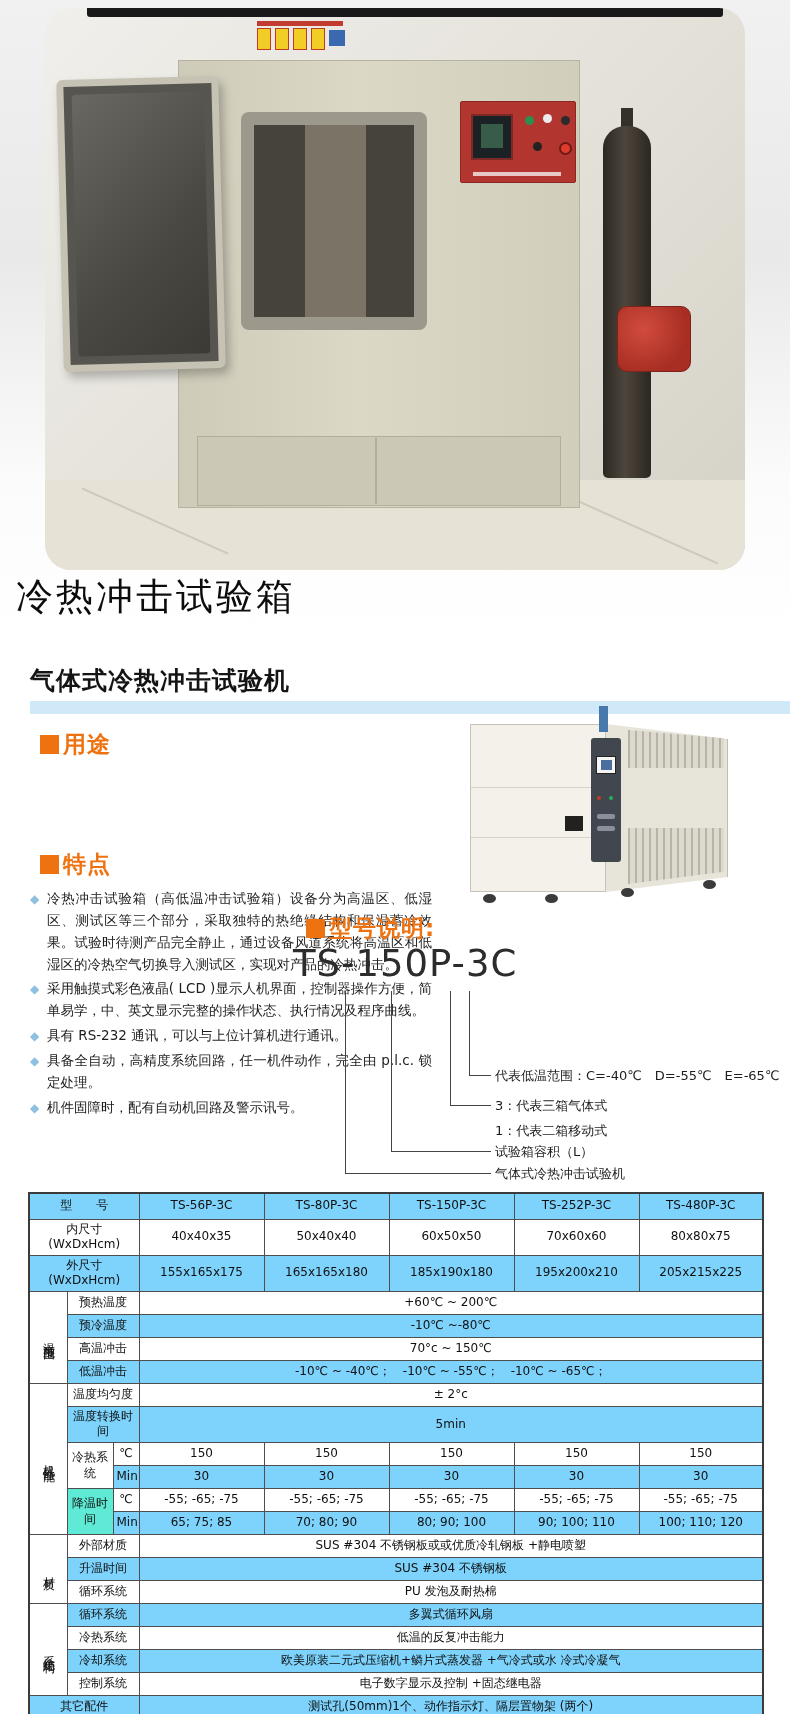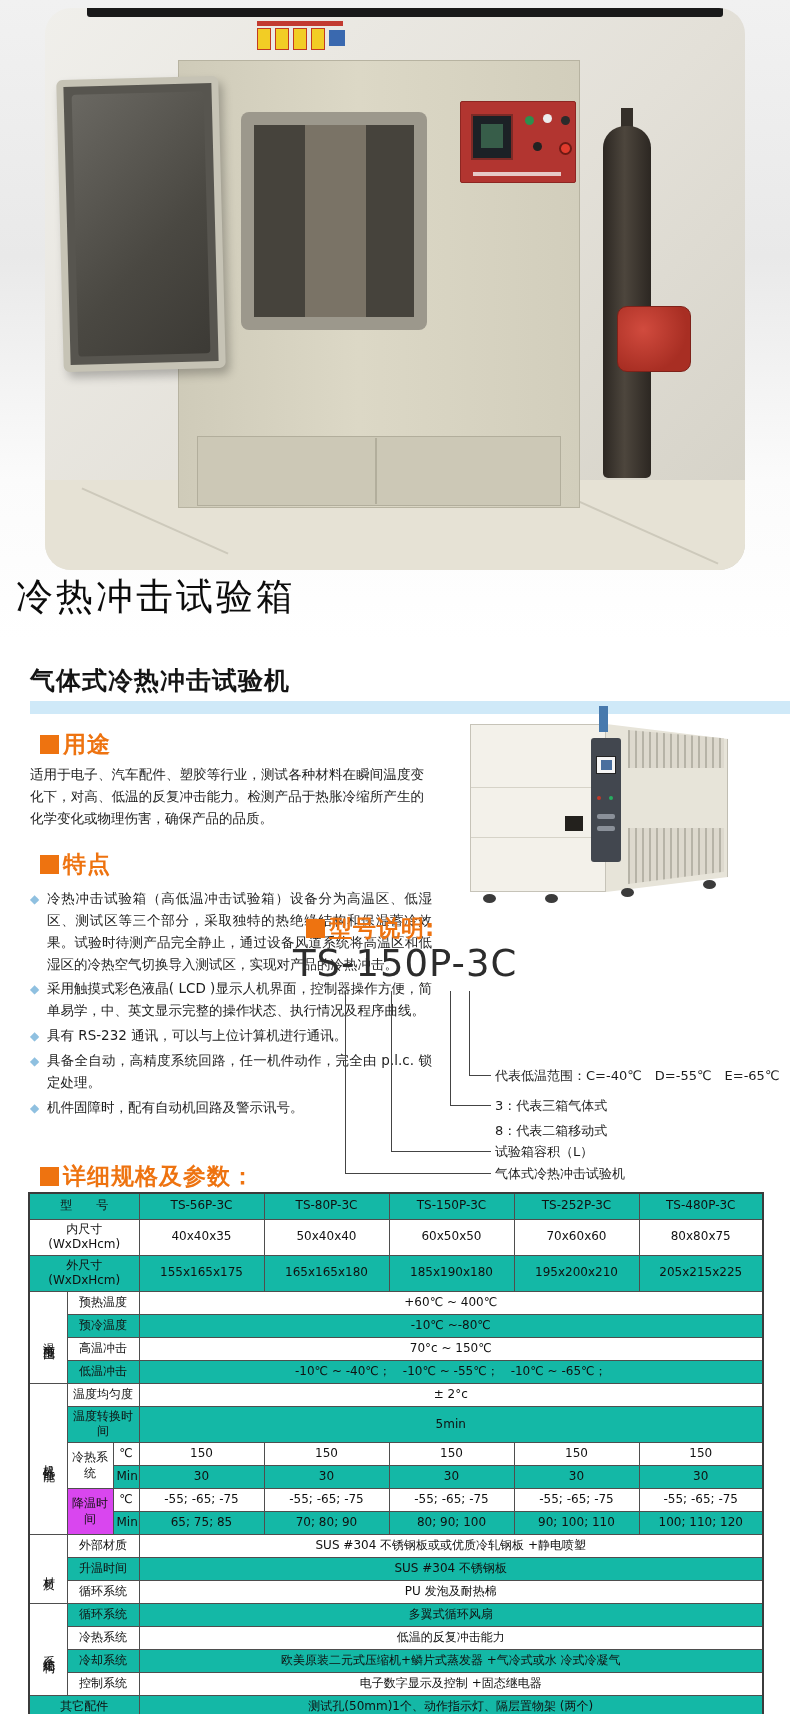--- a/index.html
+++ b/index.html
@@ -86,21 +86,21 @@
   
   #specs-heading{left:30px;top:1161px;}
   #specs-table{left:28px;top:1192px;}
   table.specs{border-collapse:collapse;table-layout:fixed;width:734px;font-size:12px;color:#101010;
               border:2px solid #3b3b3b;}
   .specs td{border:1px solid #4e4e4e;text-align:center;vertical-align:middle;
             padding:2px 3px;line-height:1.3;overflow:hidden;}
   .specs tr{height:23px;}
   tr.hdr{height:26px;}
   tr.tall{height:31px;}
-  .blue{background:#14b8a6;}
+  .blue{background:#7dd3fc;}
   .white{background:#ffffff;}
   .grp{background:#fff !important;writing-mode:vertical-lr;text-orientation:upright;
        letter-spacing:2px;padding:4px 0;}
 </style>
 </head>
 <body>
 
 <div id="page">
 
   <div class="abs" id="hero-bg"></div>
@@ -148,21 +148,20 @@
 
   <div class="abs" id="page-title">冷热冲击试验箱</div>
 
   <div class="abs" id="section-header">气体式冷热冲击试验机</div>
   <div class="abs" id="section-bar"></div>
 
   <div class="abs h-orange" style="left:30px;top:729px">
     <span class="sq"></span>
     <span>用途</span>
   </div>
-  <div class="abs bodytext" id="usage-body">适用于电子、汽车配件、塑胶等行业，测试各种材料在瞬间温度变化下，对高、低温的反复冲击能力。检测产品于热胀冷缩所产生的化学变化或物理伤害，确保产品的品质。</div>
 
   <div class="abs h-orange" style="left:30px;top:849px">
     <span class="sq"></span>
     <span>特点</span>
   </div>
   <div class="abs" id="features-list">
     <div class="feat bodytext">
       <span class="diamond">◆</span>
       <span>冷热冲击试验箱（高低温冲击试验箱）设备分为高温区、低湿区、测试区等三个部分，采取独特的热绝缘结构和保温蓄冷效果。试验时待测产品完全静止，通过设备风道系统将高温区和低湿区的冷热空气切换导入测试区，实现对产品的冷热冲击。</span>
     </div>
@@ -219,29 +218,25 @@
     <div class="vline" style="left:50px;top:3px;height:182px"></div>
     <div class="hline" style="left:50px;top:185px;width:146px"></div>
     <div class="vline" style="left:96px;top:3px;height:160px"></div>
     <div class="hline" style="left:96px;top:163px;width:100px"></div>
     <div class="vline" style="left:155px;top:3px;height:114px"></div>
     <div class="hline" style="left:155px;top:117px;width:41px"></div>
     <div class="vline" style="left:174px;top:3px;height:84px"></div>
     <div class="hline" style="left:174px;top:87px;width:22px"></div>
     <div class="note" style="top:79px">代表低温范围：C=-40℃　D=-55℃　E=-65℃</div>
     <div class="note" style="top:109px">3：代表三箱气体式</div>
-    <div class="note" style="top:134px">8：代表二箱移动式</div>
+    <div class="note" style="top:134px">1：代表二箱移动式</div>
     <div class="note" style="top:155px">试验箱容积（L）</div>
     <div class="note" style="top:177px">气体式冷热冲击试验机</div>
   </div>
 
-  <div class="abs h-orange" id="specs-heading">
-    <span class="sq"></span>
-    <span>详细规格及参数：</span>
-  </div>
 
   <div class="abs" id="specs-table">
   <table class="specs">
     <colgroup>
       <col style="width:38px">
           <col style="width:46px">
           <col style="width:26px">
       <col style="width:125px">
           <col style="width:125px">
           <col style="width:125px">
@@ -269,21 +264,21 @@
       <td colspan="3">外尺寸(WxDxHcm)</td>
       <td>155x165x175</td>
       <td>165x165x180</td>
       <td>185x190x180</td>
       <td>195x200x210</td>
       <td>205x215x225</td>
     </tr>
     <tr class="white">
       <td rowspan="4" class="grp">温度范围</td>
       <td colspan="2">预热温度</td>
-      <td colspan="5">+60℃ ~ 400℃</td>
+      <td colspan="5">+60℃ ~ 200℃</td>
     </tr>
     <tr class="blue">
       <td colspan="2">预冷温度</td>
       <td colspan="5">-10℃ ~-80℃</td>
     </tr>
     <tr class="white">
       <td colspan="2">高温冲击</td>
       <td colspan="5">70°c ~ 150℃</td>
     </tr>
     <tr class="blue">
@@ -310,21 +305,21 @@
     </tr>
     <tr class="blue">
       <td>Min</td>
       <td>30</td>
       <td>30</td>
       <td>30</td>
       <td>30</td>
       <td>30</td>
     </tr>
     <tr class="white">
-      <td rowspan="2" style="background:#d946ef">降温时间</td>
+      <td rowspan="2" style="background:#5eead4">降温时间</td>
       <td>℃</td>
       <td>-55; -65; -75</td>
       <td>-55; -65; -75</td>
       <td>-55; -65; -75</td>
       <td>-55; -65; -75</td>
       <td>-55; -65; -75</td>
     </tr>
     <tr class="blue">
       <td>Min</td>
       <td>65; 75; 85</td>

